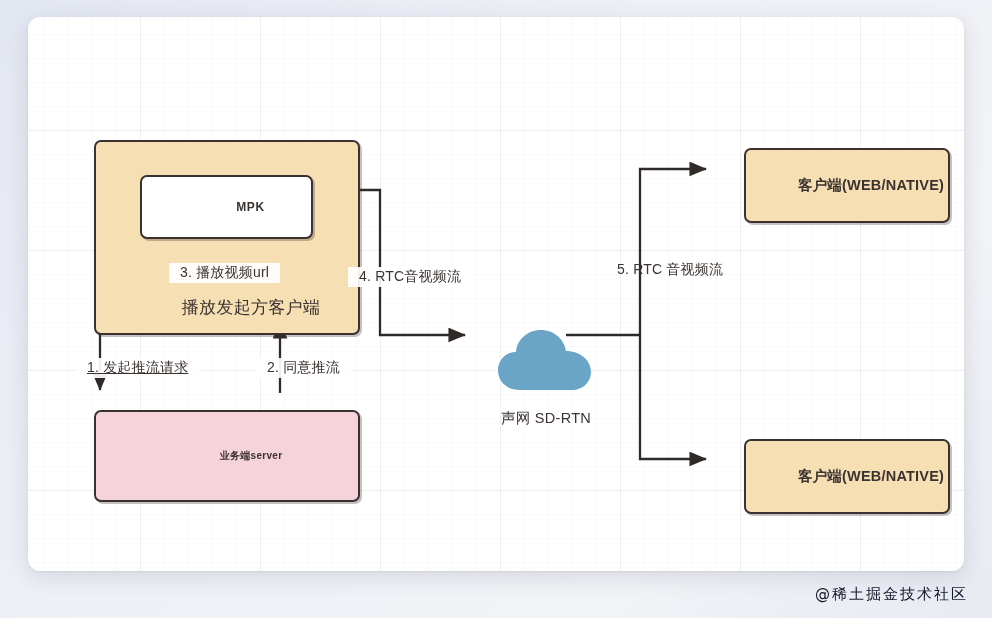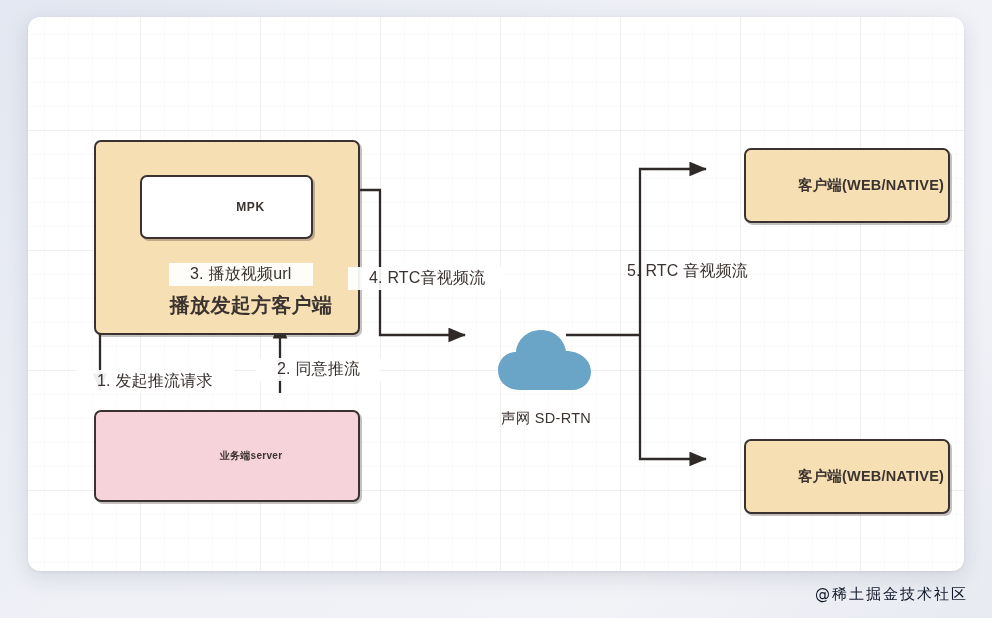--- a/index.html
+++ b/index.html
@@ -66,22 +66,22 @@
     left: 66px;
     top: 123px;
     width: 266px;
     height: 195px;
     background: #f7dfb4;
     align-items: flex-end;
     justify-content: center;
     padding-bottom: 14px;
   }
   #node-player-client .container-label {
-    font-size: 20px;
-    font-weight: 700;
+    font-size: 17px;
+    font-weight: 400;
     letter-spacing: 0.3px;
     color: #3b3330;
     text-align: right;
   }
 
   
   #node-mpk {
     left: 112px;
     top: 158px;
     width: 173px;
@@ -132,28 +132,28 @@
     width: 160px;
     text-align: center;
     font-size: 14.5px;
     color: #3b3330;
     letter-spacing: 0.3px;
   }
 
   
   .edge-label {
     position: absolute;
-    font-size: 16px;
+    font-size: 14px;
     color: #3b3330;
     background: rgba(255,255,255,0.92);
-    padding: 1px 21px;
+    padding: 1px 11px;
     white-space: nowrap;
     letter-spacing: 0.2px;
   }
-  #label-1 { left: 48px;  top: 353px; }
+  #label-1 { left: 48px;  top: 341px; text-decoration: underline; }
   #label-2 { left: 228px; top: 341px; }
   #label-3 { left: 141px; top: 246px; }
   #label-4 { left: 320px; top: 250px; }
   #label-5 { left: 578px; top: 243px; background: rgba(255,255,255,0.0); }
 
   
   #caption {
     position: absolute;
     left: 386px;
     top: 448px;

